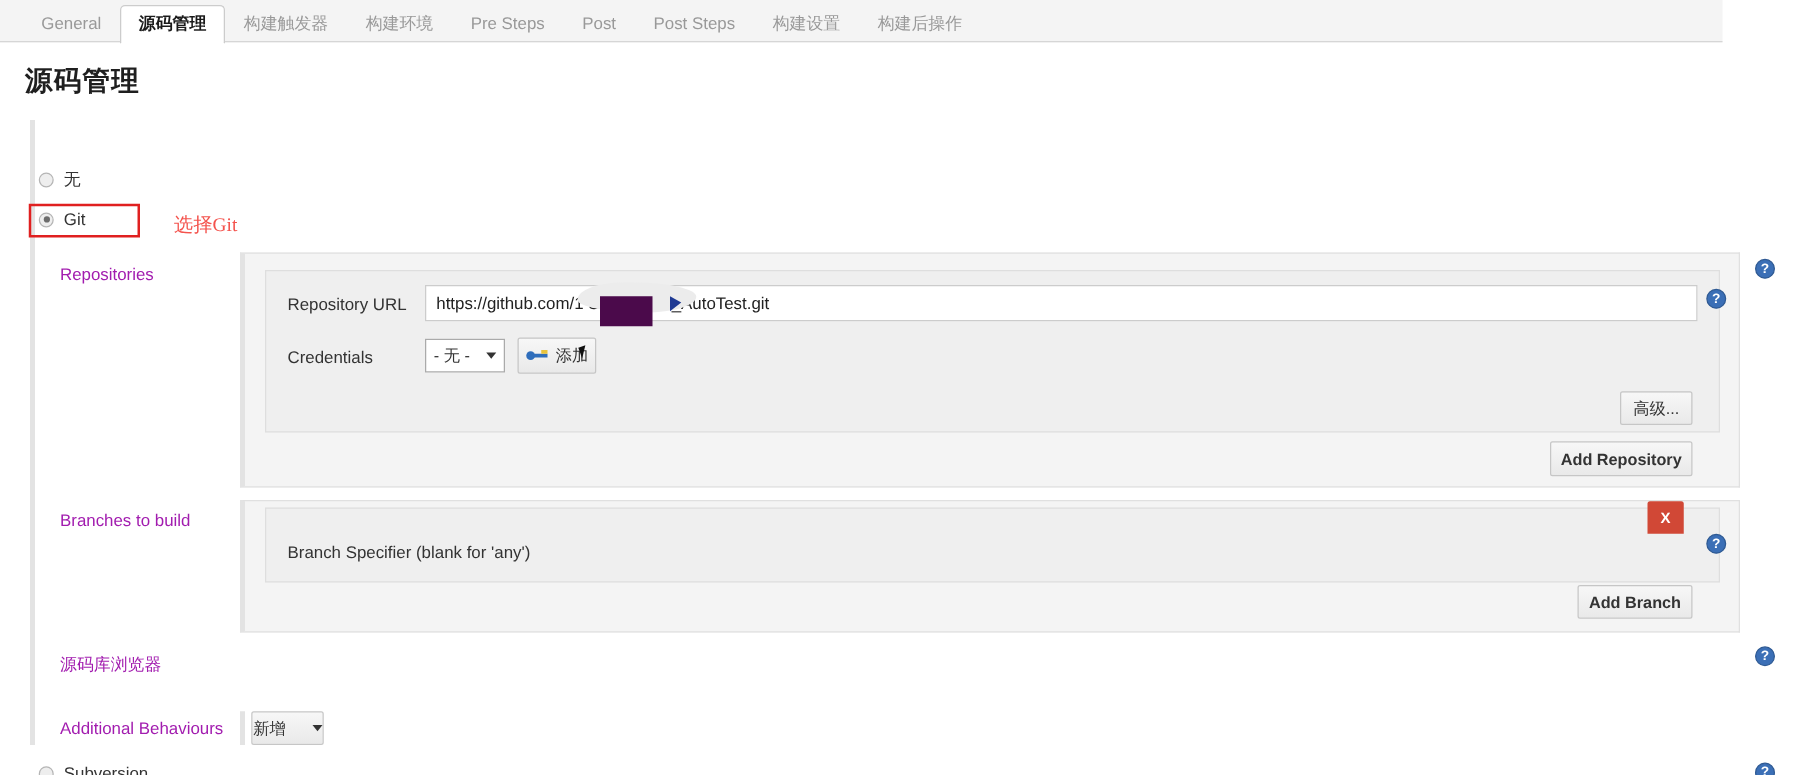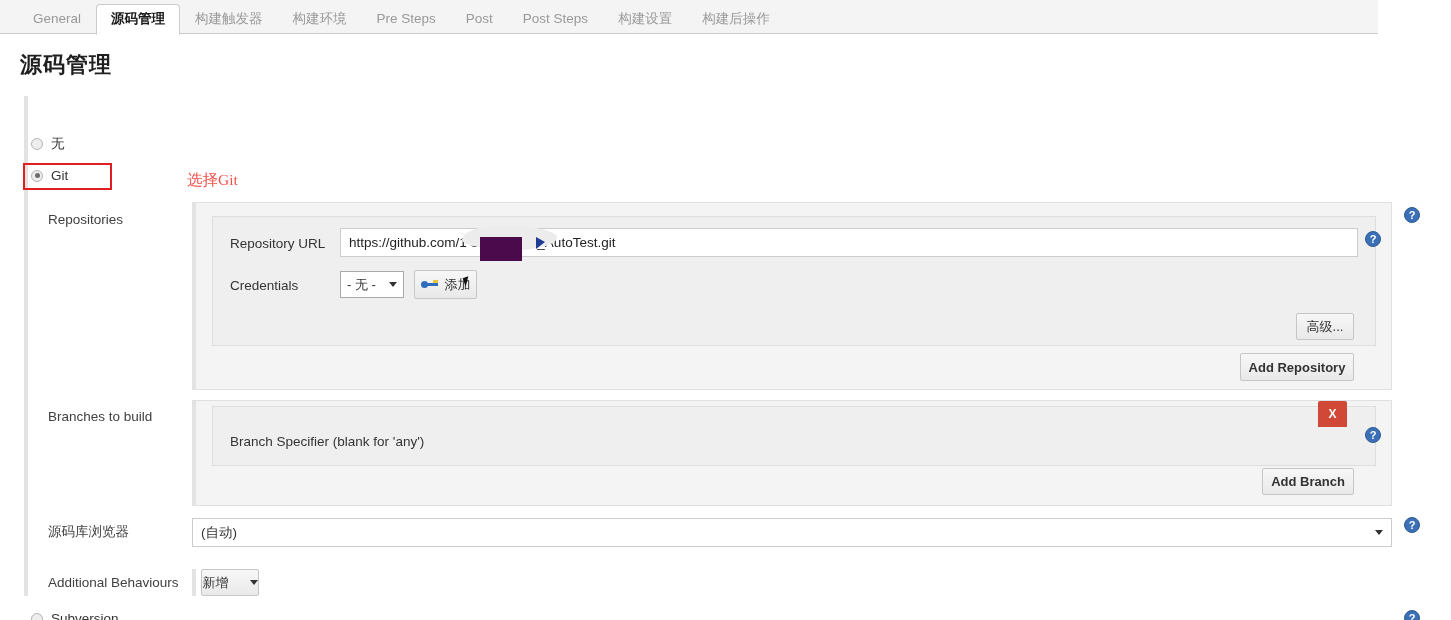--- a/index.html
+++ b/index.html
@@ -133,38 +133,38 @@
   }
 
   
   .annot {
     position: absolute;
     color: #f4534d;
     font-size: 15px;
     white-space: nowrap;
     font-family: "Liberation Serif", "DejaVu Serif", serif;
   }
-  #annot-git  { left: 139px; top: 136px; font-size: 15.5px; margin-left: 48px; }
+  #annot-git  { left: 139px; top: 136px; font-size: 15.5px; }
   #annot-url  { left: 748px; top: 203px; }
   #annot-cred { left: 497px; top: 243px; }
   #annot-branch { left: 558px; top: 397px; }
   .panel-outer {
     position: absolute;
     background: #f4f4f4;
     border: 1px solid #e0e0e0;
     border-left: 4px solid #e3e3e3;
     box-sizing: border-box;
   }
   #repos-panel { left: 192px; top: 168px; width: 1200px; height: 188px; }
   #branch-panel { left: 192px; top: 366px; width: 1200px; height: 106px; }
 
   .section-label {
     position: absolute;
     font-size: 13.5px;
-    color: #404040;
+    color: #a21caf;
     white-space: nowrap;
   }
   #label-repositories { left: 48px; top: 178px; }
   #label-branches     { left: 48px; top: 375px; }
   #label-browser      { left: 48px; top: 489px; }
   #label-behaviours   { left: 48px; top: 541px; }
 
   
   .inner-card {
     position: absolute;
@@ -447,24 +447,20 @@
   <div class="section-label" id="label-branches">Branches to build</div>
   <div class="panel-outer" id="branch-panel"></div>
   <div class="inner-card" id="branch-inner"></div>
 
   <div class="field-label" id="lab-branch">Branch Specifier (blank for 'any')</div>
   <div id="btn-delete-branch">X</div>
   <div class="help-icon" id="help-branch">?</div>
   <div class="btn" id="btn-add-branch">Add Branch</div>
 
   <div class="section-label" id="label-browser">源码库浏览器</div>
-  <div id="sel-browser">
-    <span>(自动)</span>
-    <span class="caret"></span>
-  </div>
   <div class="help-icon" id="help-browser">?</div>
 
   <div class="section-label" id="label-behaviours">Additional Behaviours</div>
   <div class="behav-rail"></div>
   <div class="btn" id="btn-new-behav">
     <span>新增</span>
     <span class="caret"></span>
   </div>
 
   <div class="help-icon" id="help-svn">?</div>

